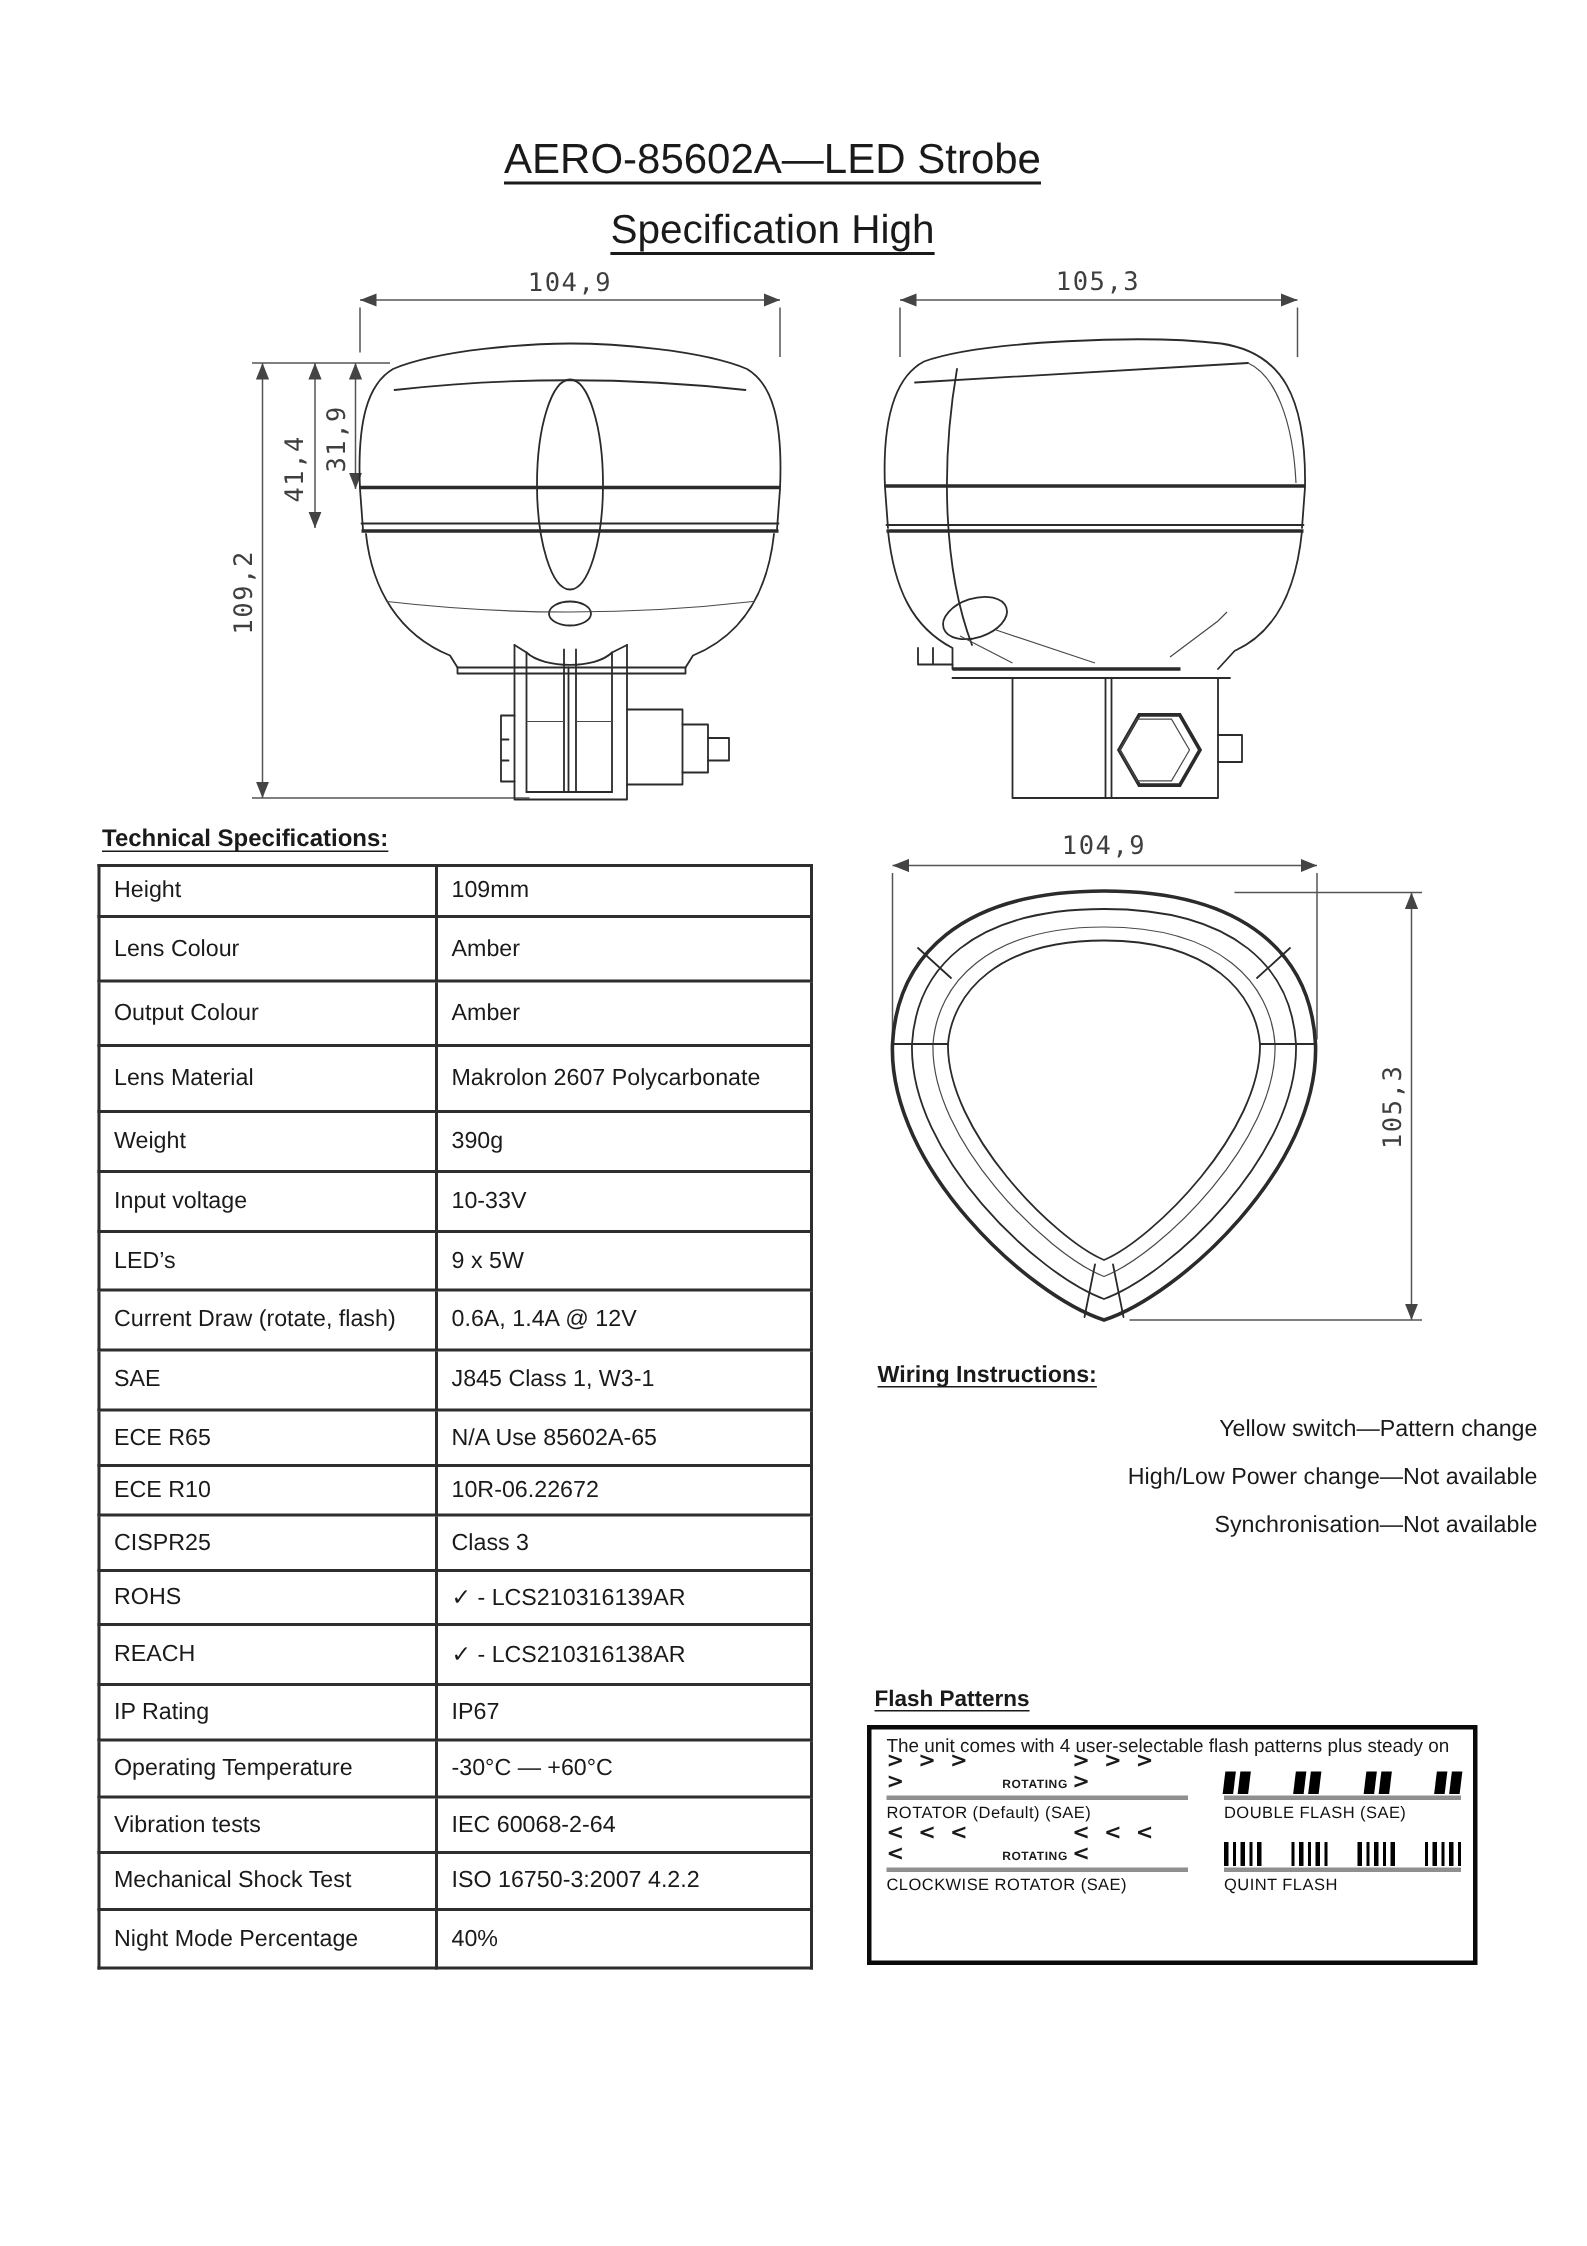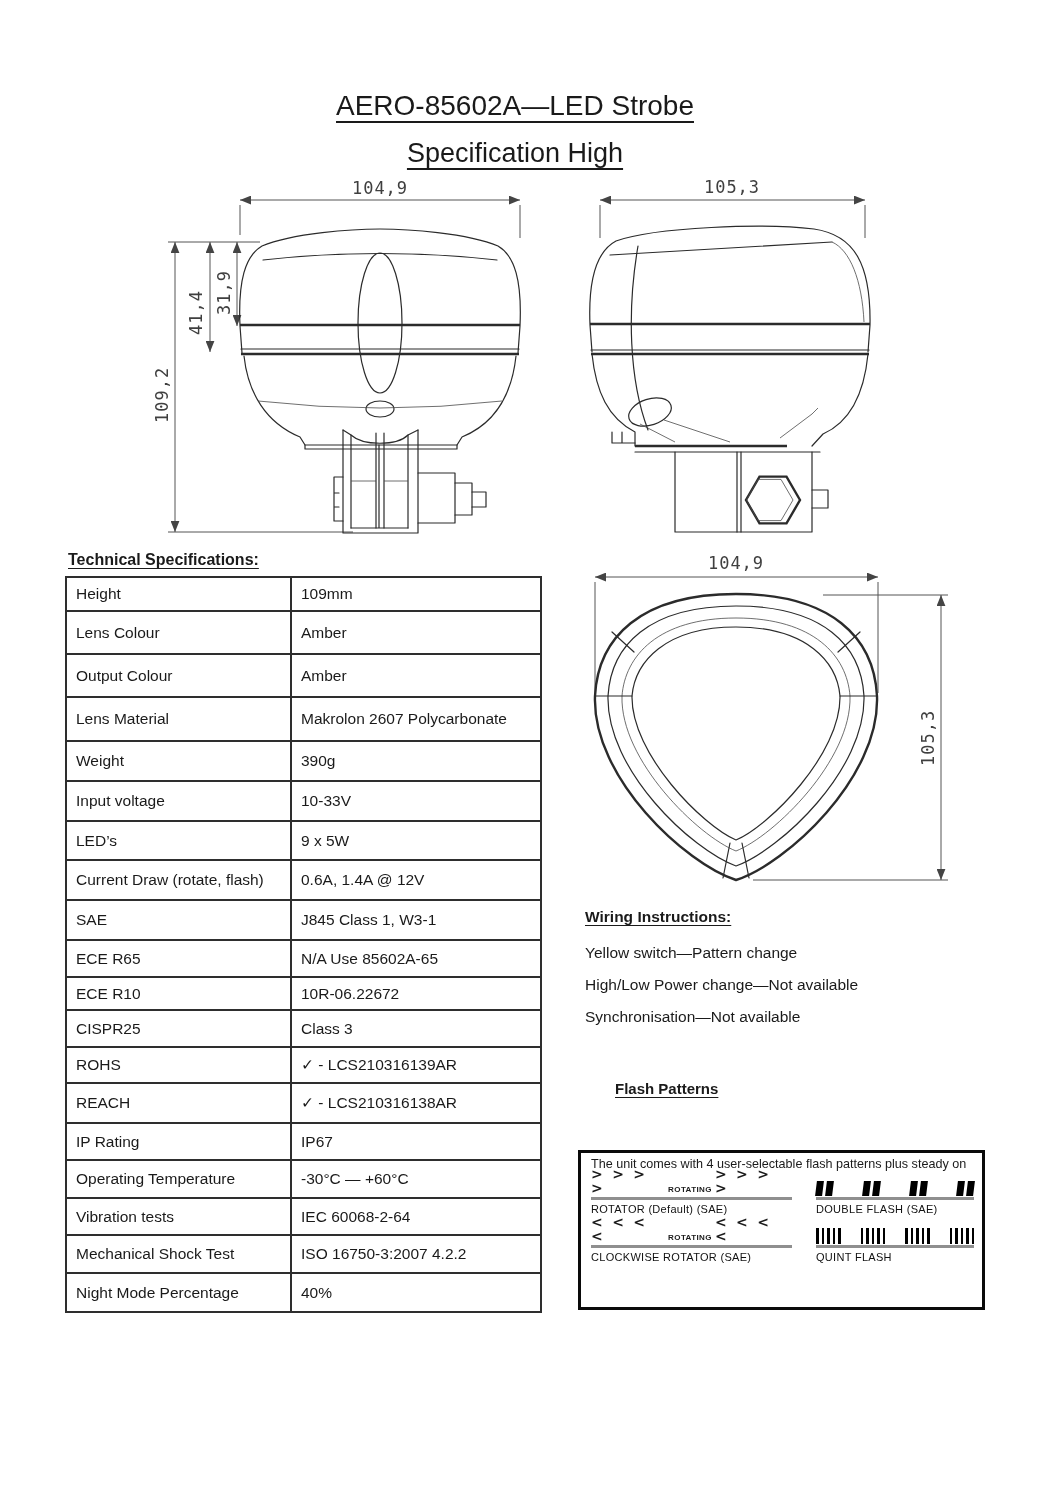--- a/index.html
+++ b/index.html
@@ -42,25 +42,25 @@
   tr.sr:nth-child(1){height:34px} tr.sr:nth-child(2){height:43px} tr.sr:nth-child(3){height:43px}
   tr.sr:nth-child(4){height:44px} tr.sr:nth-child(5){height:40px} tr.sr:nth-child(6){height:40px}
   tr.sr:nth-child(7){height:39px} tr.sr:nth-child(8){height:40px} tr.sr:nth-child(9){height:40px}
   tr.sr:nth-child(10){height:37px} tr.sr:nth-child(11){height:33px} tr.sr:nth-child(12){height:37px}
   tr.sr:nth-child(13){height:36px} tr.sr:nth-child(14){height:40px} tr.sr:nth-child(15){height:37px}
   tr.sr:nth-child(16){height:38px} tr.sr:nth-child(17){height:37px} tr.sr:nth-child(18){height:38px}
   tr.sr:nth-child(19){height:39px} tr.sr:nth-child(20){height:43px}
   
   .wiring { position:absolute; left:585px; top:908px; width:440px; }
   .wiring h3 { font-size:15.5px; font-weight:bold; text-decoration:underline; text-underline-offset:3px; margin-bottom:18px; }
-  .wiring p  { font-size:15.5px; margin-bottom:14px; }
+  .wiring p  { font-size:15.5px; margin-bottom:14px;text-align:right; }
   
   .flash-head {
-    position:absolute; left:583px; top:1080px; font-size:15px; font-weight:bold;
-    text-decoration:underline; text-underline-offset:3px;margin-left:32px;
+    position:absolute; left:583px; top:1124px; font-size:15px; font-weight:bold;
+    text-decoration:underline; text-underline-offset:3px;
   }
   .flash-box {
     position:absolute; left:578px; top:1150px; width:407px; height:160px;
     border:3px solid #0a0a0a; padding:4px 8px 14px 10px;
   }
   .flash-intro { font-size:12.6px; margin-bottom:8px; white-space:nowrap; }
   .flash-cols { display:flex; gap:24px; }
   .fcol-left  { width:205px; }
   .fcol-right { width:158px; }
   .lane { margin-bottom:6px; }

